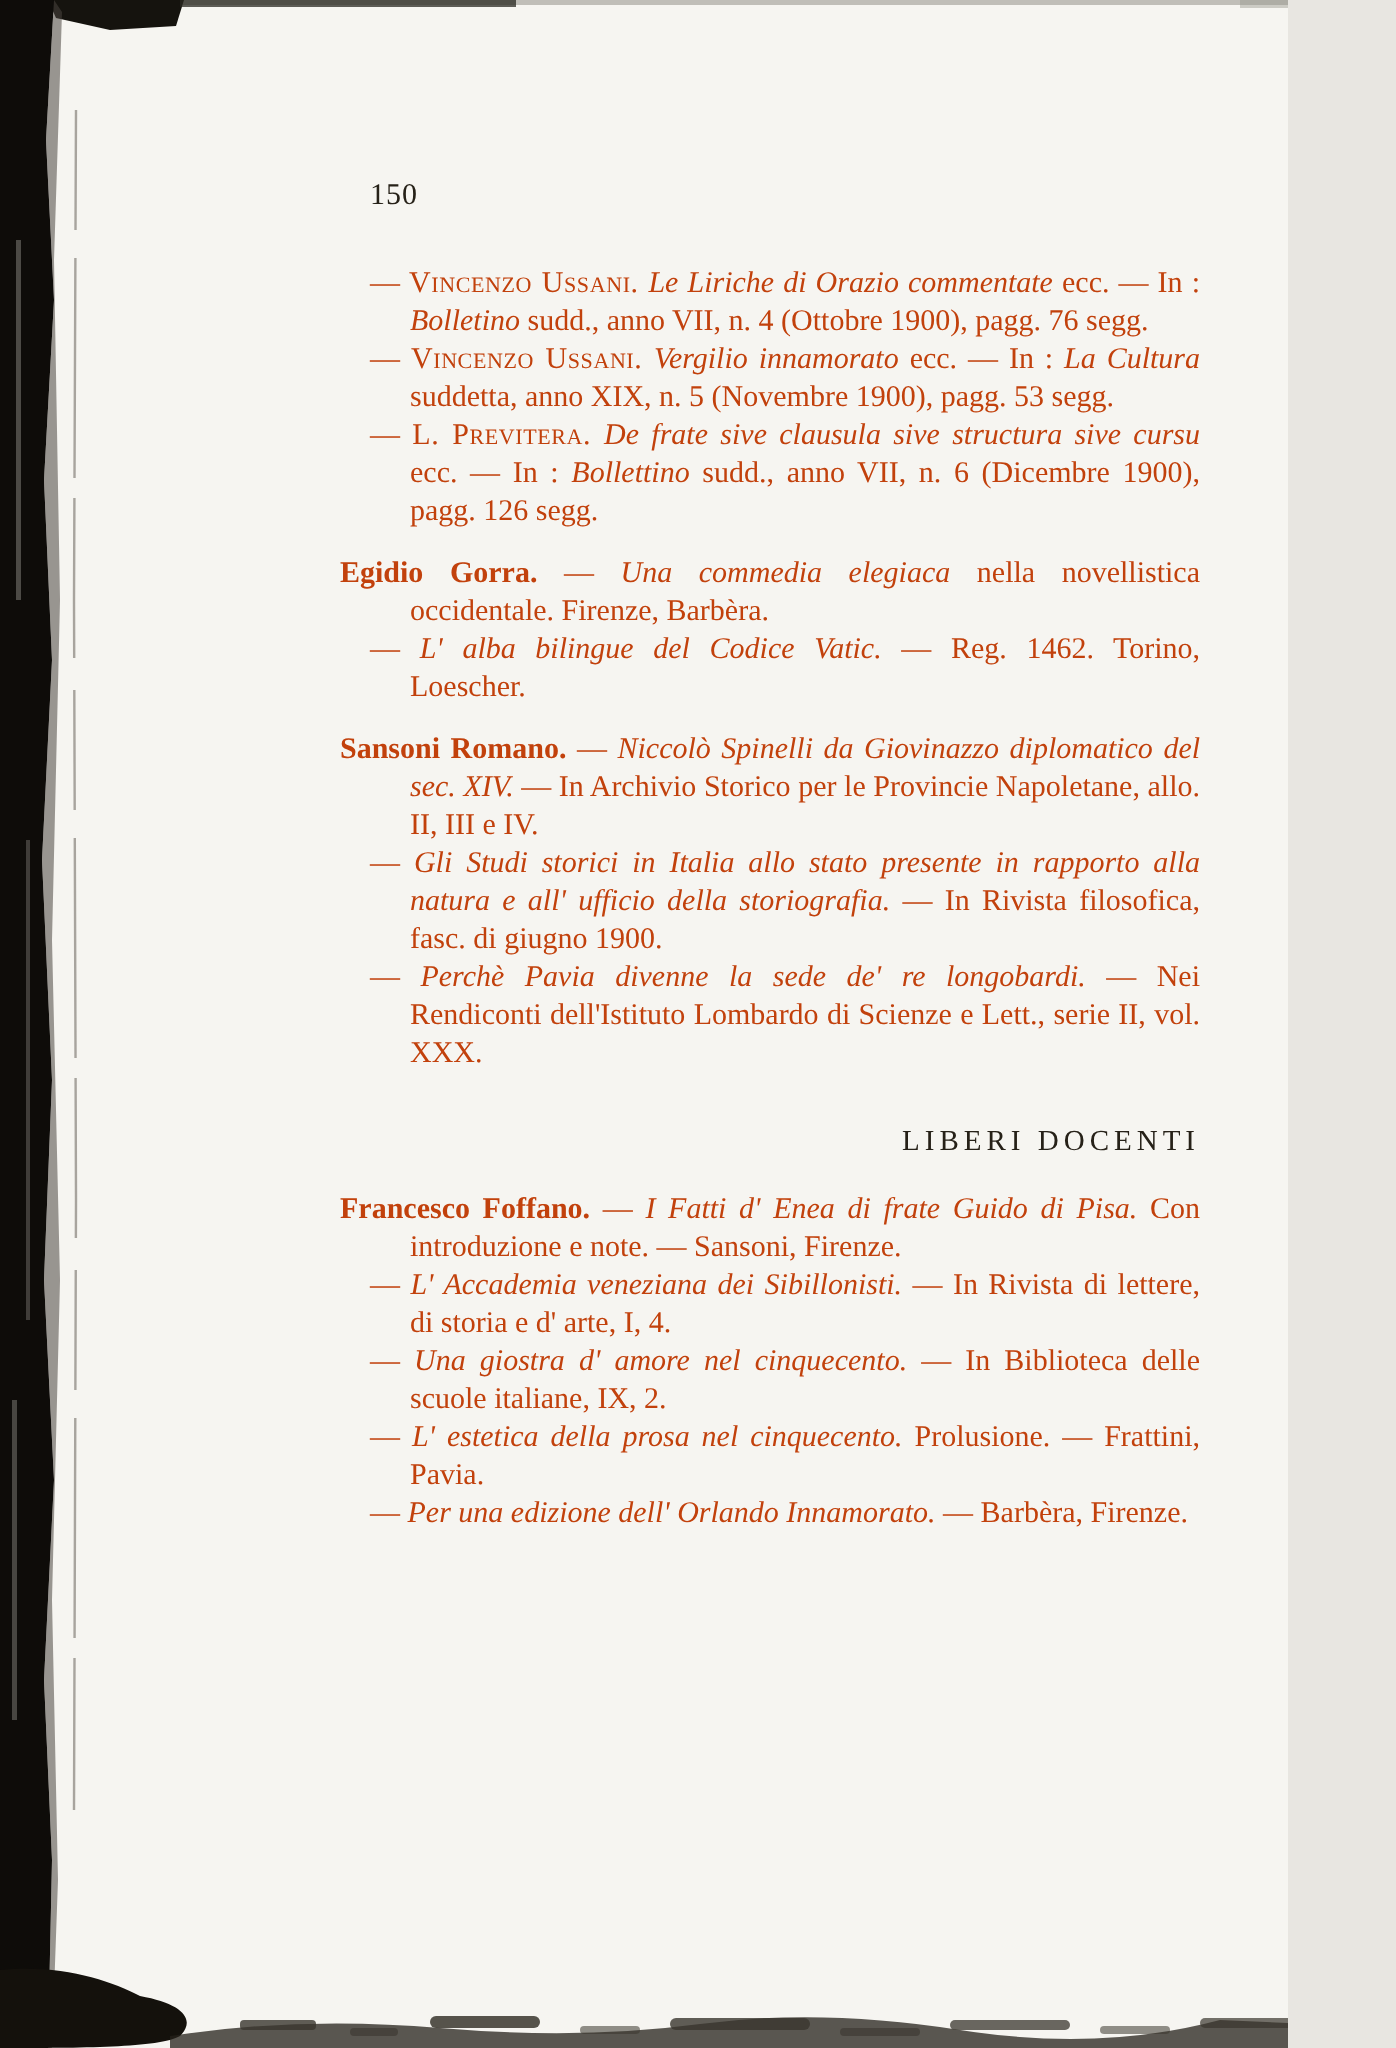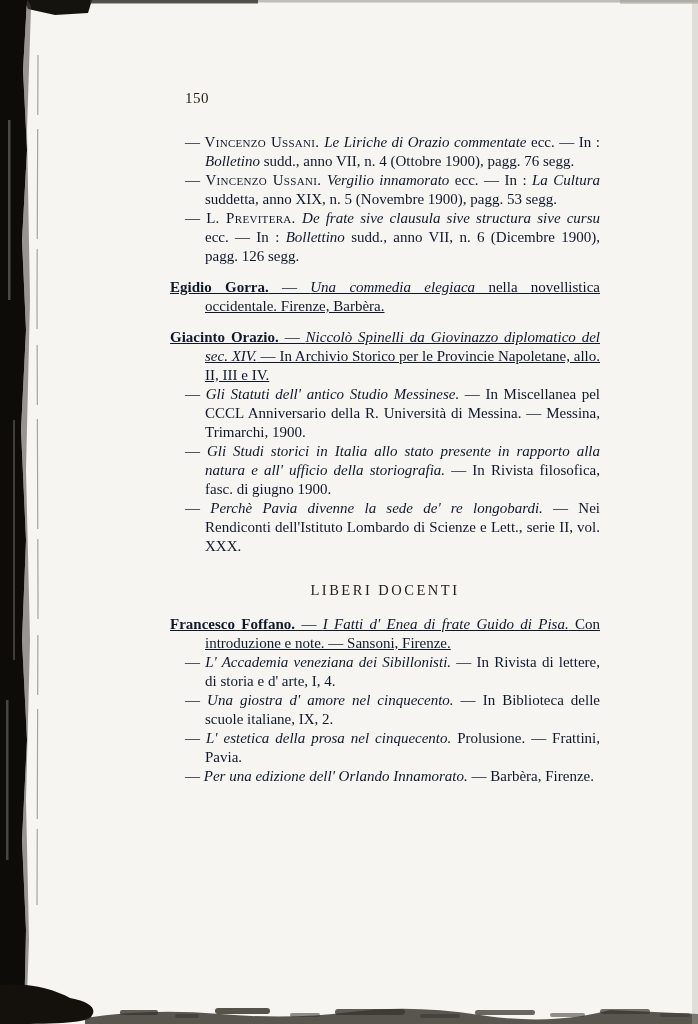--- a/index.html
+++ b/index.html
@@ -3,21 +3,21 @@
 <meta charset="utf-8">
 <style>
   * { margin: 0; padding: 0; box-sizing: border-box; }
   html, body { width: 698px; height: 1024px; }
   body {
     background: #e8e6e1;
     font-family: "Liberation Serif", "DejaVu Serif", serif;
   }
   .page {
     position: relative;
-    width: 698px;
+    width: 644px;
     height: 1024px;
     background: #f6f5f1;
     overflow: hidden;
   }
   .artifacts {
     position: absolute;
     left: 0; top: 0;
     width: 698px; height: 1024px;
     z-index: 2;
     pointer-events: none;
@@ -32,34 +32,34 @@
   }
   .page-number {
     font-size: 15px;
     letter-spacing: 0.5px;
     margin-left: 15px;
     margin-bottom: 26px;
   }
   .section + .section { margin-top: 12px; }
   .section-heading {
     margin: 26px 0 16px;
-    text-align: center;
+    text-align: right;
     font-size: 14.5px;
     letter-spacing: 2.5px;
     color: #262118;
   }
   .entry {
     font-size: 15px;
     line-height: 19px;
     text-align: justify;
     padding-left: 35px;
     text-indent: -20px;
-    color: #0f172a;
+    color: #c2410c;
   }
-  .entry.author-start { text-indent: -35px; text-decoration: underline; }
+  .entry.author-start { text-indent: -35px; }
   .sc { font-variant: small-caps; letter-spacing: 0.3px; }
   .it { font-style: italic; }
   .b  { font-weight: bold; }
 </style>
 </head>
 <body>
 
 <div class="page">
 
   <svg class="artifacts" width="698" height="1024" viewBox="0 0 698 1024" xmlns="http://www.w3.org/2000/svg">
@@ -101,24 +101,24 @@
   <div class="content">
     <div class="page-number">150</div>
     <div class="bibliography">
         <div class="section">
           <p class="entry"><span>— </span><span class="sc">Vincenzo Ussani. </span><span class="it">Le Liriche di Orazio commentate</span><span> ecc. — In : </span><span class="it">Bolletino</span><span> sudd., anno VII, n. 4 (Ottobre 1900), pagg. 76 segg.</span></p>
           <p class="entry"><span>— </span><span class="sc">Vincenzo Ussani. </span><span class="it">Vergilio innamorato</span><span> ecc. — In : </span><span class="it">La Cultura</span><span> suddetta, anno XIX, n. 5 (Novembre 1900), pagg. 53 segg.</span></p>
           <p class="entry"><span>— </span><span class="sc">L. Previtera. </span><span class="it">De frate sive clausula sive structura sive cursu</span><span> ecc. — In : </span><span class="it">Bollettino</span><span> sudd., anno VII, n. 6 (Dicembre 1900), pagg. 126 segg.</span></p>
         </div>
         <div class="section">
           <p class="entry author-start"><span class="b">Egidio Gorra.</span><span> — </span><span class="it">Una commedia elegiaca</span><span> nella novellistica occidentale. Firenze, Barbèra.</span></p>
+          <p class="entry"><span>— </span><span class="it">L' alba bilingue del Codice Vatic.</span><span> — Reg. 1462. Torino, Loescher.</span></p>
         </div>
         <div class="section">
-          <p class="entry author-start"><span class="b">Giacinto Orazio.</span><span> — </span><span class="it">Niccolò Spinelli da Giovinazzo diplomatico del sec. XIV.</span><span> — In Archivio Storico per le Provincie Napoletane, allo. II, III e IV.</span></p>
-          <p class="entry"><span>— </span><span class="it">Gli Statuti dell' antico Studio Messinese.</span><span> — In Miscellanea pel CCCL Anniversario della R. Università di Messina. — Messina, Trimarchi, 1900.</span></p>
+          <p class="entry author-start"><span class="b">Sansoni Romano.</span><span> — </span><span class="it">Niccolò Spinelli da Giovinazzo diplomatico del sec. XIV.</span><span> — In Archivio Storico per le Provincie Napoletane, allo. II, III e IV.</span></p>
           <p class="entry"><span>— </span><span class="it">Gli Studi storici in Italia allo stato presente in rapporto alla natura e all' ufficio della storiografia.</span><span> — In Rivista filosofica, fasc. di giugno 1900.</span></p>
           <p class="entry"><span>— </span><span class="it">Perchè Pavia divenne la sede de' re longobardi.</span><span> — Nei Rendiconti dell'Istituto Lombardo di Scienze e Lett., serie II, vol. XXX.</span></p>
         </div>
         <div class="section-heading">LIBERI DOCENTI</div>
         <div class="section">
           <p class="entry author-start"><span class="b">Francesco Foffano.</span><span> — </span><span class="it">I Fatti d' Enea di frate Guido di Pisa.</span><span> Con introduzione e note. — Sansoni, Firenze.</span></p>
           <p class="entry"><span>— </span><span class="it">L' Accademia veneziana dei Sibillonisti.</span><span> — In Rivista di lettere, di storia e d' arte, I, 4.</span></p>
           <p class="entry"><span>— </span><span class="it">Una giostra d' amore nel cinquecento.</span><span> — In Biblioteca delle scuole italiane, IX, 2.</span></p>
           <p class="entry"><span>— </span><span class="it">L' estetica della prosa nel cinquecento.</span><span> Prolusione. — Frattini, Pavia.</span></p>
           <p class="entry"><span>— </span><span class="it">Per una edizione dell' Orlando Innamorato.</span><span> — Barbèra, Firenze.</span></p>

